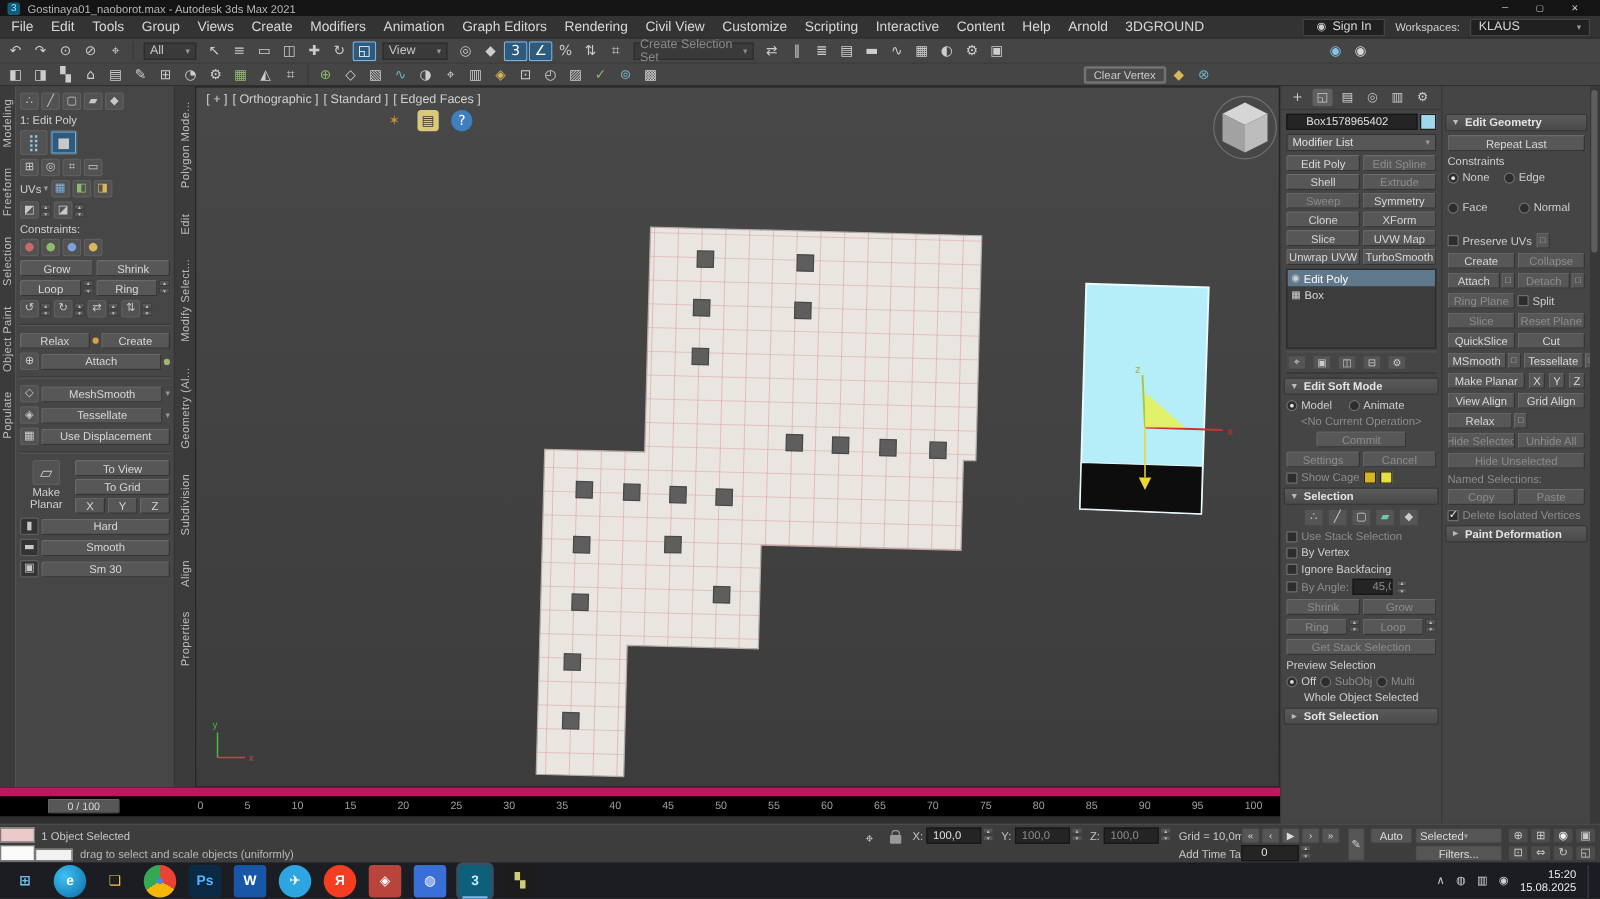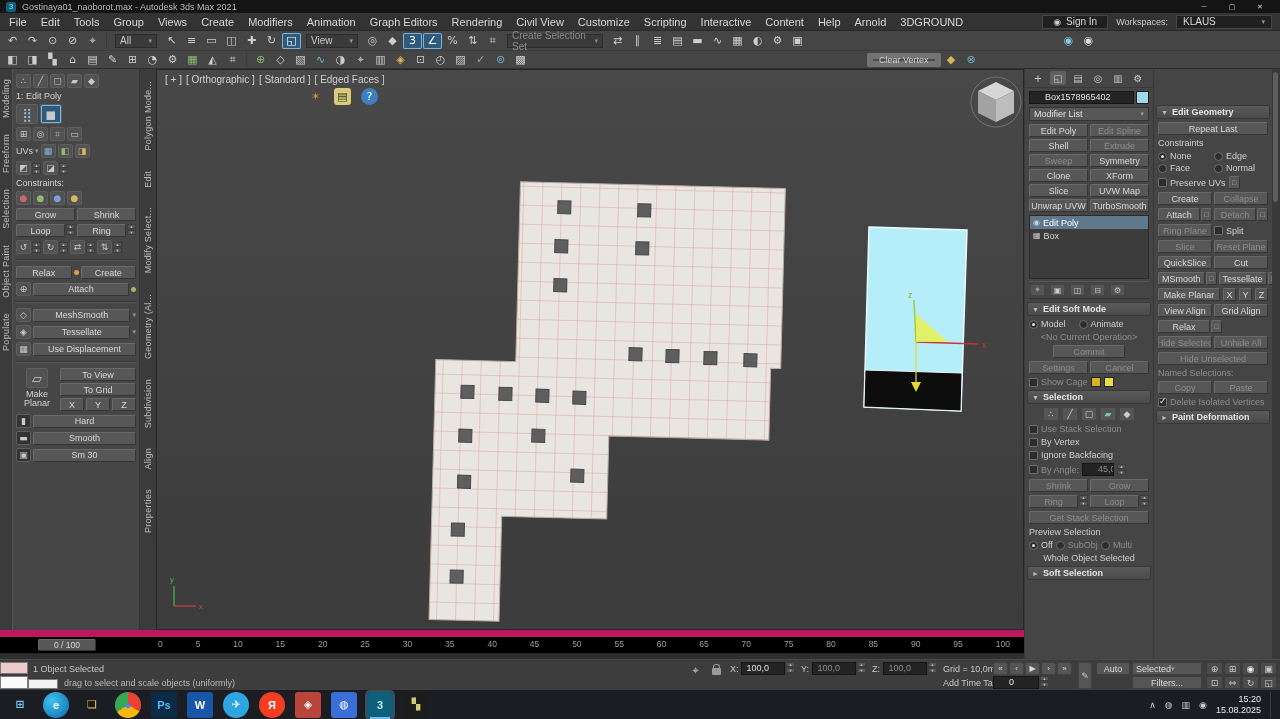--- a/index.html
+++ b/index.html
@@ -29,21 +29,21 @@
 .toolbar2{top:51px;height:18px;background:#454545;border-bottom:1px solid #2e2e2e;padding:0 3px;gap:1px}
 .repeat{display:flex;align-items:center;gap:1px}
 .tbi{width:19px;height:16px;border-radius:2px;display:flex;align-items:center;justify-content:center;
      font-size:11px;color:#cdcdcd;font-family:"DejaVu Sans",sans-serif;flex:none}
 .tbi.active{background:#2d5a7d;box-shadow:inset 0 0 0 1px #7fb2d8;color:#fff}
 .tbsep{width:1px;height:15px;background:#393939;margin:0 3px;flex:none}
 .tbsp1{width:250px;flex:none}.tbsp2{width:335px;flex:none}
 .tbdd{background:#3a3a3a;border:1px solid #2c2c2c;height:14px;display:flex;align-items:center;justify-content:space-between;
       font-size:10px;color:#c8c8c8;padding:0 4px;gap:8px;margin:0 4px;flex:none}
 .tbdd.dim span{color:#8a8a8a}
-.tbtext{height:14px;background:#4a4a4a;border:6px solid #737373;color:#ccc;font-size:9px;padding:0 6px;
+.tbtext{height:14px;background:#4a4a4a;border:2px solid #737373;color:#ccc;font-size:9px;padding:0 6px;
         display:flex;align-items:center;border-radius:2px;flex:none;white-space:nowrap}
 
 
 .mid{position:absolute;top:69px;left:0;width:1280px;height:590px}
 .ribtabs{position:absolute;left:0;top:0;width:12px;height:561px;background:#3b3b3b;display:flex;flex-direction:column;align-items:center;padding-top:10px;gap:16px}
 .vt{writing-mode:vertical-rl;transform:rotate(180deg);font-size:9px;color:#bdbdbd;letter-spacing:.3px;white-space:nowrap}
 .ribsecs{position:absolute;left:140px;top:0;width:16px;height:561px;background:#3b3b3b;display:flex;flex-direction:column;align-items:center;padding-top:12px;gap:20px}
 
 
 .toolpanel{position:absolute;left:12px;top:0;width:128px;height:561px;background:#464646;border-left:1px solid #525252;border-right:1px solid #343434;overflow:hidden;padding-top:2px}
@@ -779,21 +779,21 @@
           <span class="lbl">Whole Object Selected</span>
         </div>
 
       <div class="roll">
         <span class="arr">►</span>
           <span>Soft Selection</span>
       </div>
     </div>
 
     <div class="cpanel2">
-      <div class="roll" style="margin-top:36px">
+      <div class="roll" style="margin-top:22px">
         <span class="arr">▼</span>
           <span>Edit Geometry</span>
       </div>
       <div class="r">
           <div class="btn" style="flex:1">Repeat Last</div>
         </div>
       <div class="r">
           <span class="lbl">Constraints</span>
         </div>
       <div class="g2">
@@ -802,21 +802,21 @@
             <span class="lbl">None</span>
           </span>
         <span class="r" style="margin:0">
             <span class="rad"></span>
             <span class="lbl">Edge</span>
           </span>
         <span class="r" style="margin:0">
             <span class="rad"></span>
             <span class="lbl">Face</span>
           </span>
-        <span class="r" style="margin:0">
+        <span class="r" style="margin:12px">
             <span class="rad"></span>
             <span class="lbl">Normal</span>
           </span>
       </div>
       <div class="r">
         <span class="cb"></span>
         <span class="lbl">Preserve UVs</span>
         <span class="opt">□</span>
       </div>
       <div class="g2">

